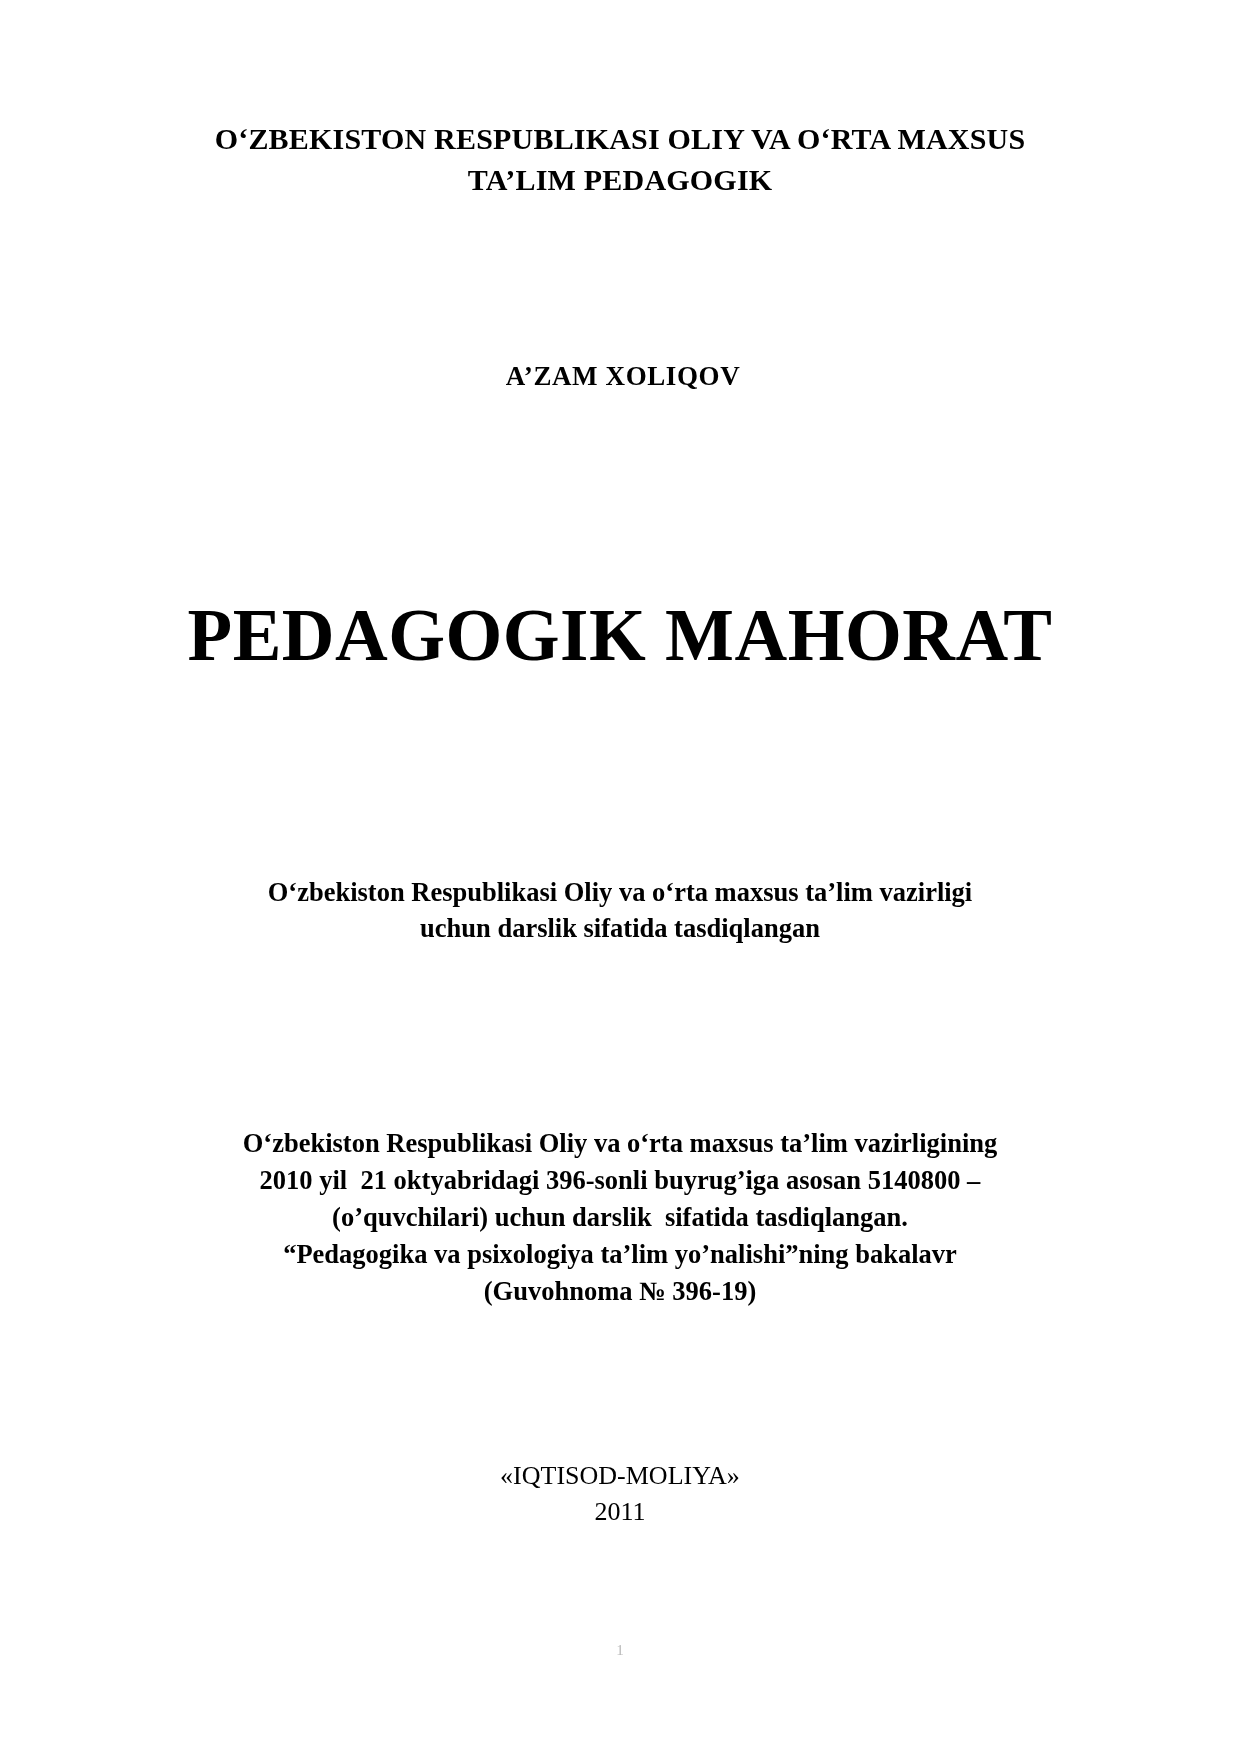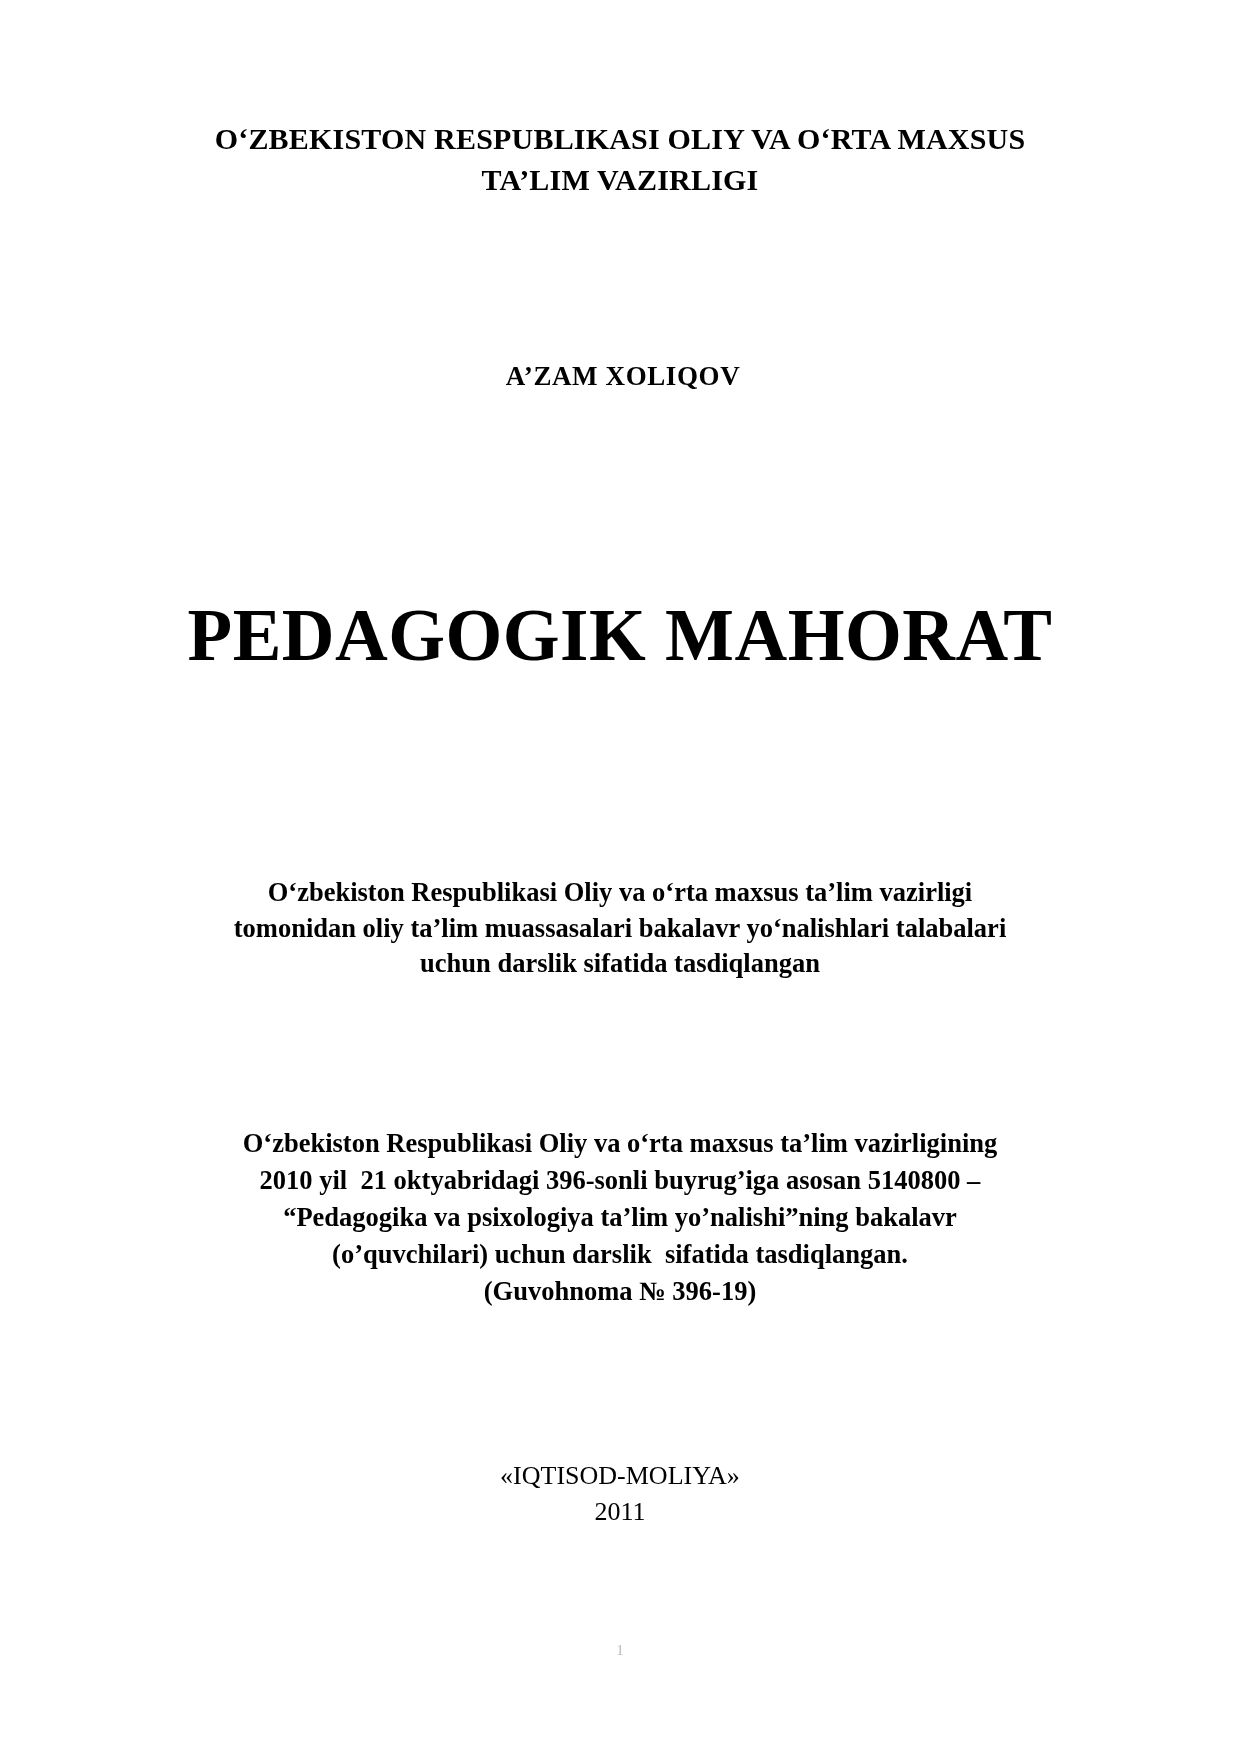--- a/index.html
+++ b/index.html
@@ -98,38 +98,37 @@
 
   .line { display: block; white-space: pre-wrap; }
 </style>
 </head>
 <body>
 
 <div class="page">
 
   <div class="block ministry">
     <span class="line">O‘ZBEKISTON RESPUBLIKASI OLIY VA O‘RTA MAXSUS</span>
-    <span class="line">TA’LIM VAZIRLIGI</span>
+    <span class="line">TA’LIM PEDAGOGIK</span>
   </div>
 
   <div class="block author">A’ZAM XOLIQOV</div>
 
   <div class="block maintitle">PEDAGOGIK MAHORAT</div>
 
   <div class="block approval-1">
     <span class="line">O‘zbekiston Respublikasi Oliy va o‘rta maxsus ta’lim vazirligi</span>
-    <span class="line">tomonidan oliy ta’lim muassasalari bakalavr yo‘nalishlari talabalari</span>
     <span class="line">uchun darslik sifatida tasdiqlangan</span>
   </div>
 
   <div class="block approval-2">
     <span class="line">O‘zbekiston Respublikasi Oliy va o‘rta maxsus ta’lim vazirligining</span>
     <span class="line">2010 yil  21 oktyabridagi 396-sonli buyrug’iga asosan 5140800 –</span>
+    <span class="line">(o’quvchilari) uchun darslik  sifatida tasdiqlangan.</span>
     <span class="line">“Pedagogika va psixologiya ta’lim yo’nalishi”ning bakalavr</span>
-    <span class="line">(o’quvchilari) uchun darslik  sifatida tasdiqlangan.</span>
     <span class="line">(Guvohnoma № 396-19)</span>
   </div>
 
   <div class="block imprint">
     <span class="line">«IQTISOD-MOLIYA»</span>
     <span class="line">2011</span>
   </div>
 
   <div class="block page-number">1</div>
 

